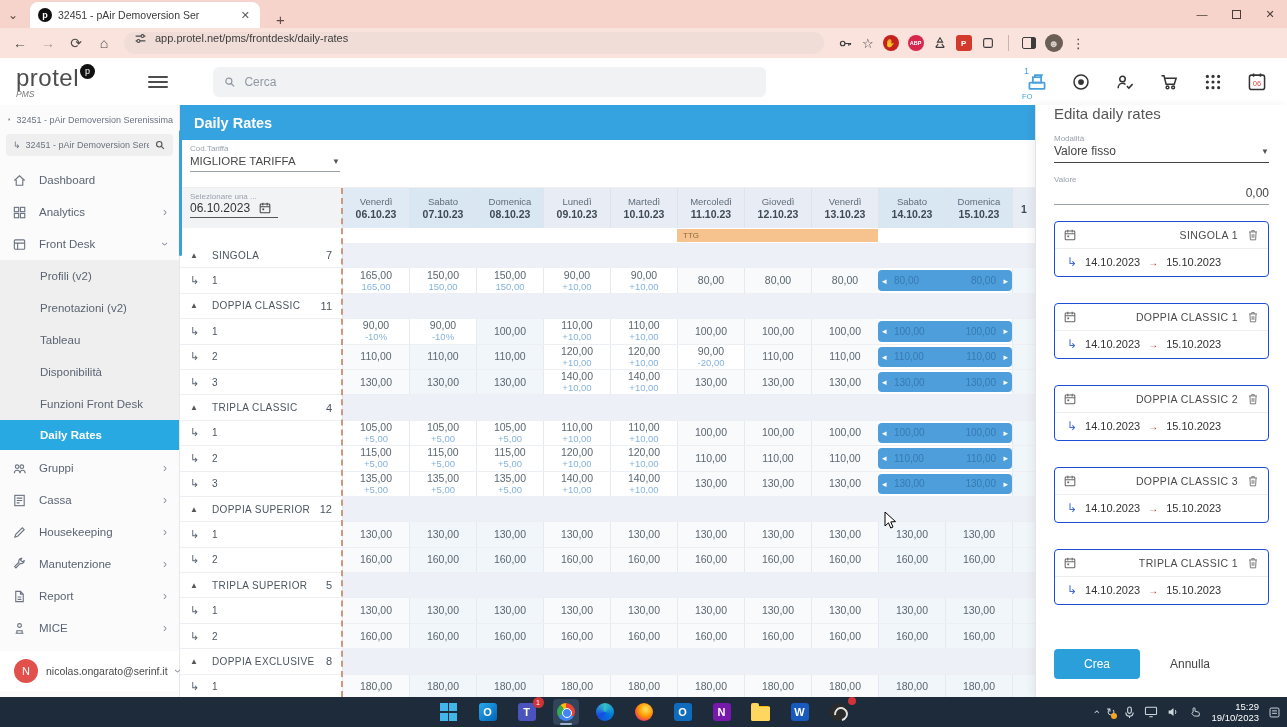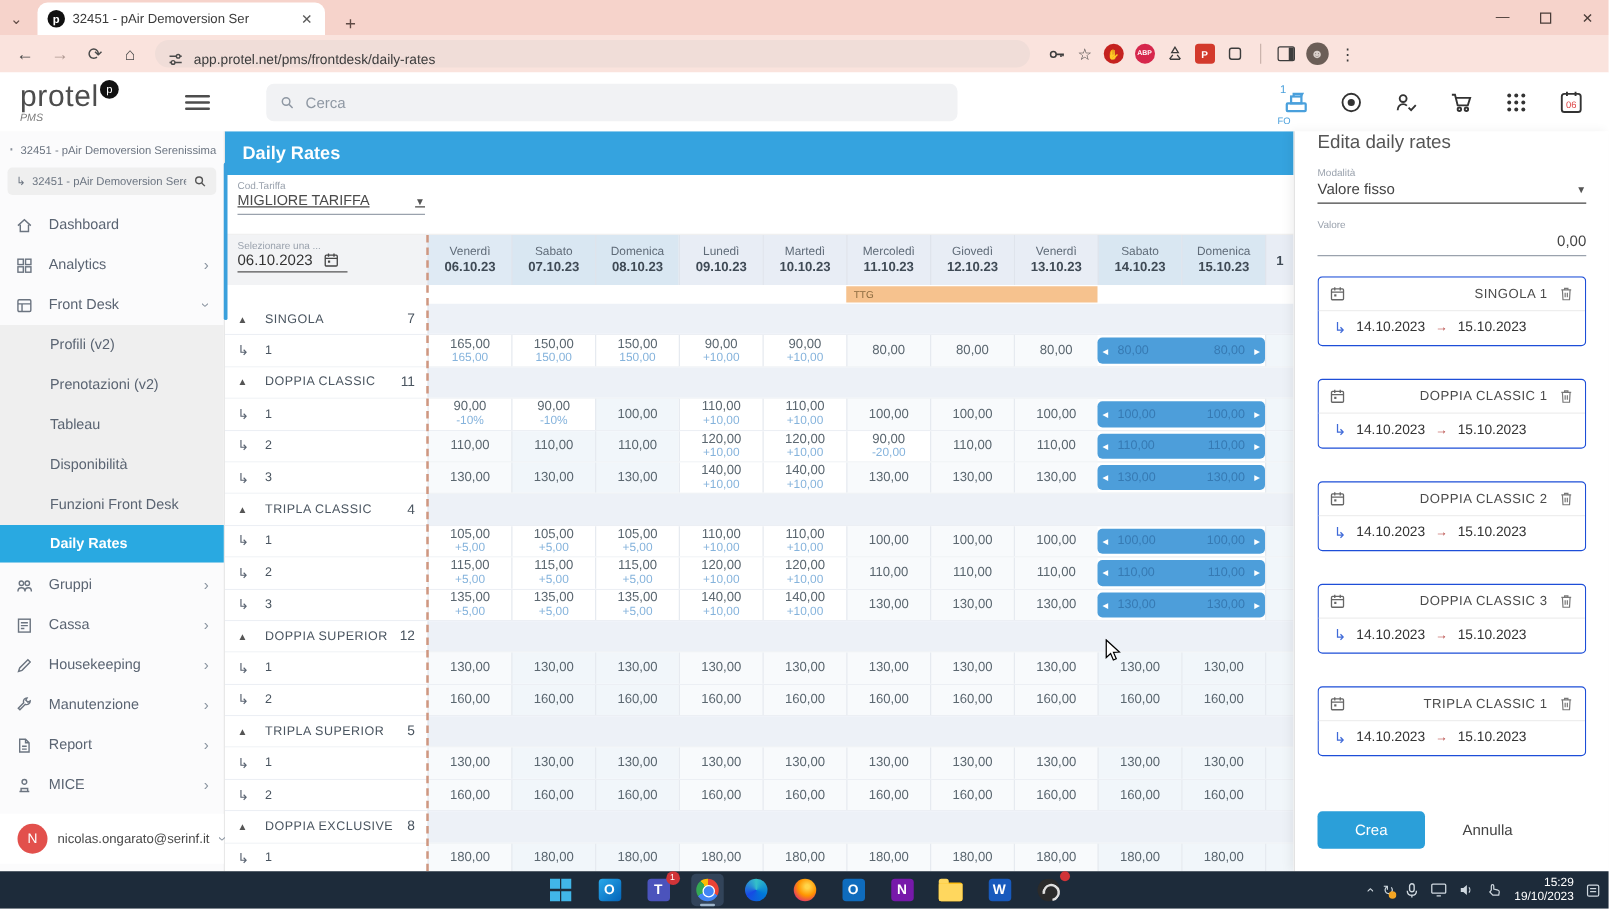--- a/index.html
+++ b/index.html
@@ -15,21 +15,21 @@
   .tab-title { font-size:10.5px; color:#3a3a3a; white-space:nowrap; overflow:hidden; flex:1; }
   .tab-close { font-size:11px; color:#5a5a5a; padding:0 2px; }
   .new-tab { font-size:15px; color:#5f4a45; margin-left:10px; padding:0 6px; }
   .win-controls { margin-left:auto; display:flex; align-items:center; height:28px; }
   .win-controls span { width:34px; height:28px; display:flex; align-items:center; justify-content:center; color:#4a3c38; font-size:11px; }
   .wc-max i { display:block; width:9px; height:9px; border:1px solid #4a3c38; }
 
   .chrome-bar { position:absolute; left:0; top:28px; width:100%; height:30px; background:#fae3dd; display:flex; align-items:center; padding:0 8px; gap:4px; }
   .nav-ic { width:24px; height:24px; display:flex; align-items:center; justify-content:center; color:#4a4a4a; font-size:14px; }
   .nav-ic.dim { color:#b09a93; }
-  .url-pill { height:22px; flex:0 0 700px; width:700px; background:#f0ddd8; border-radius:11px; display:flex; align-items:flex-end; padding:0 10px; gap:8px; margin-left:4px; }
+  .url-pill { height:22px; flex:0 0 700px; width:700px; background:#f0ddd8; border-radius:11px; display:flex; align-items:flex-start; padding:0 10px; gap:8px; margin-left:4px; }
   .url-text { font-size:11px; color:#3c3c3c; }
   .ext-row { display:flex; align-items:center; gap:9px; margin-left:10px; }
   .ext { width:16px; height:16px; border-radius:50%; display:flex; align-items:center; justify-content:center; font-size:8px; color:#fff; font-weight:bold; }
   .chrome-divider { width:1px; height:16px; background:#cbb4ad; margin:0 4px; }
   .side-panel-ic { width:14px; height:12px; border:1.4px solid #3c3c3c; border-radius:2px; position:relative; }
   .side-panel-ic::after { content:""; position:absolute; right:0; top:0; bottom:0; width:4px; background:#3c3c3c; }
   .avatar-chrome { width:18px; height:18px; border-radius:50%; background:#6b5e57; color:#d9cfca; font-size:10px; display:flex; align-items:center; justify-content:center; }
 
   
   .appbar { position:absolute; left:0; top:58px; width:100%; height:47px; background:#fff; }
@@ -64,21 +64,21 @@
   .user-avatar { width:24px; height:24px; border-radius:50%; background:#e2504c; color:#fff; font-size:11px; display:flex; align-items:center; justify-content:center; flex:none; }
   .user-email { font-size:10.5px; color:#4a4a4a; flex:1; }
   .scroll-thumb { position:absolute; left:179px; top:130px; width:3px; height:126px; background:#3aa0dc; border-radius:2px; z-index:5; }
 
   
   .main { position:absolute; left:180px; top:105px; width:855px; height:592px; background:#fff; overflow:hidden; }
   .page-header { height:35px; background:#35a3df; color:#fff; display:flex; align-items:center; padding-left:14px; font-size:14.5px; font-weight:600; }
   .filter-row { height:48px; position:relative; border-bottom:1px solid #f0f0f0; }
   .ratecode { position:absolute; left:10px; top:4px; width:150px; }
   .field-label { font-size:8px; color:#9aa2ad; }
-  .ratecode .val { font-size:11.5px; color:#4a4a4a; display:flex; align-items:center; justify-content:space-between; padding:2px 0 4px 0; border-bottom:1px solid #9aa2ad;text-decoration:underline; }
+  .ratecode .val { font-size:11.5px; color:#4a4a4a; display:flex; align-items:center; justify-content:space-between; padding:2px 0 4px 0; border-bottom:1px solid #9aa2ad; }
   .caret { font-size:8px; color:#555; }
 
   .grid { position:relative; width:855px; height:509px; overflow:hidden; font-size:10.5px; color:#5b6770; }
   .grid-head { display:flex; height:40px; }
   .datepick { width:162px; background:#f2f3f5; padding:4px 0 0 10px; }
   .datepick .val { font-size:12px; color:#333; display:flex; align-items:center; gap:8px; width:88px; border-bottom:1px solid #555; padding-bottom:2px; }
   .col-head { width:67px; flex:none; background:#e8edf5; border-left:1px solid #dfe4ec; display:flex; flex-direction:column; align-items:center; justify-content:center; }
   .col-head.we { background:#d9e7f2; }
   .col-head.start { background:#dfeaf4; }
   .col-head.partial { width:23px; overflow:hidden; }

